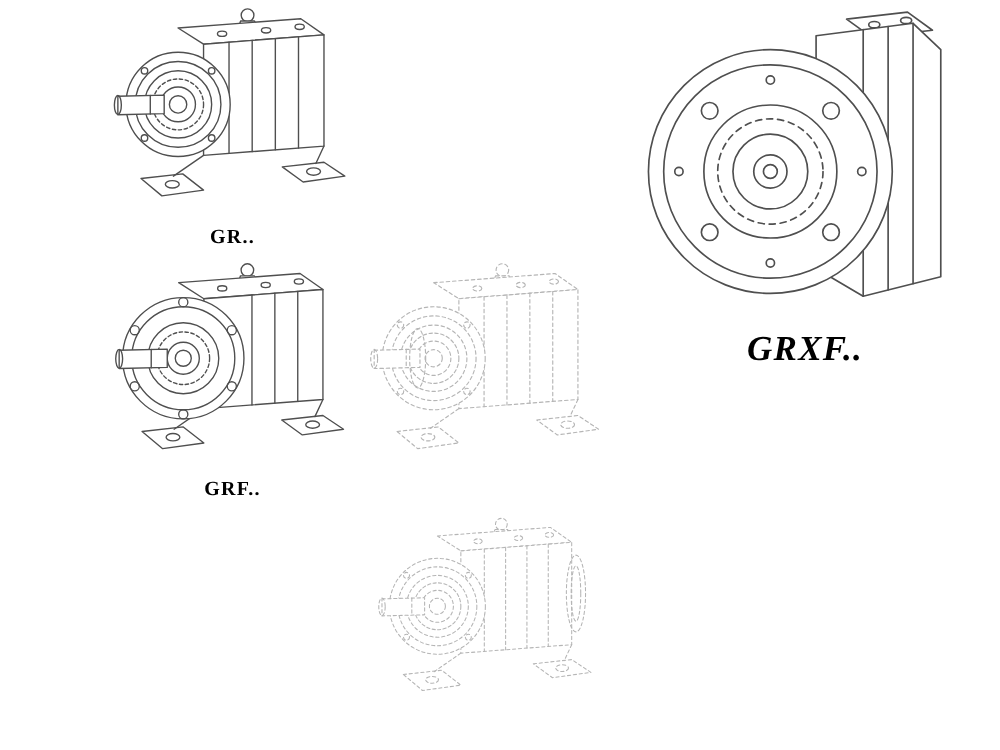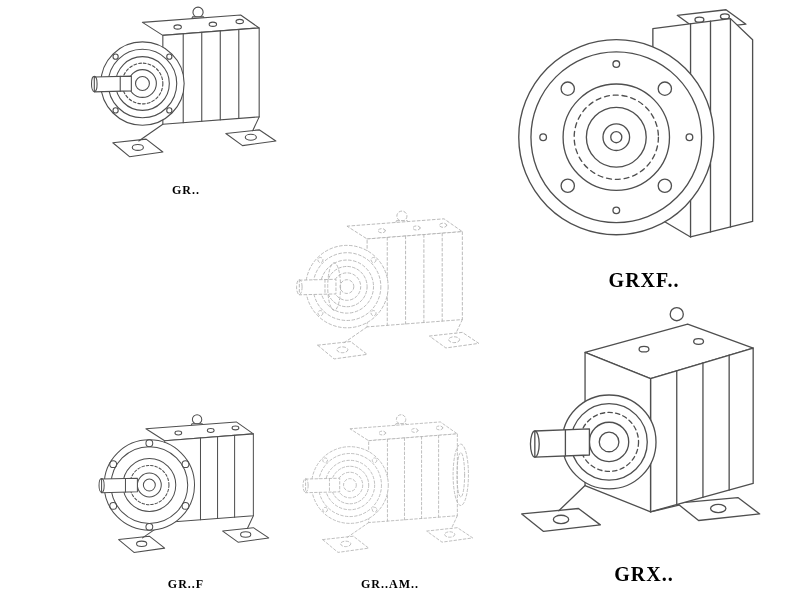--- a/index.html
+++ b/index.html
@@ -36,26 +36,26 @@
   }
   .dashed {
     stroke: var(--ghost-line-color, #b5b5b5);
     stroke-dasharray: 3 2.5;
     stroke-width: 1;
   }
   .label {
     flex: 0 0 26px;
     height: 26px; line-height: 24px;
     font-weight: bold;
-    font-size: 12px;
+    font-size: 16px;
     letter-spacing: 1px;
     color: var(--label-color, #000);
     text-align: center;
   }
-  .cell-lg .label { font-size: 20px; }
+  .cell-lg .label { font-size: 28px; font-style: italic; }
   .defs-holder { position: absolute; width: 0; height: 0; overflow: hidden; }
 </style>
 </head>
 <body>
 
 <svg class="defs-holder" aria-hidden="true">
   <defs>
     <symbol id="gbFoot" viewBox="0 0 210 190">
       <circle cx="118" cy="11" r="5.5"></circle>
       <polygon points="112,16 124,16 126,22 110,22" fill="#fff"></polygon>
@@ -190,56 +190,47 @@
 
   <div class="cell cell-lg" style="left:500px;top:2px;width:288px;height:292px">
     <div class="drawing">
       <svg class="gb" viewBox="0 0 240 240">
           <use href="#gbFrontFlange" width="240" height="240"></use>
         </svg>
     </div>
     <div class="label">GRXF..</div>
   </div>
 
+  <div class="cell" style="left:88px;top:206px;width:196px;height:200px">
+    <div class="drawing">
+      <svg class="gb" viewBox="0 0 210 190">
+          <use href="#gbFlange" width="210" height="190"></use>
+        </svg>
+    </div>
+    <div class="label">GRF..</div>
+  </div>
 
   <div class="cell" style="left:292px;top:206px;width:196px;height:200px">
     <div class="drawing">
       <svg class="gb" viewBox="0 0 210 190">
         <g class="dashed">
           <use href="#gbFoot" width="210" height="190"></use>
           <ellipse cx="44" cy="88" rx="7" ry="26"></ellipse>
         </g>
       </svg>
     </div>
   </div>
 
-  <div class="cell cell-lg" style="left:500px;top:300px;width:288px;height:288px">
-    <div class="drawing">
-      <svg class="gb" viewBox="0 0 240 240">
-          <use href="#gbLarge" width="240" height="240"></use>
-        </svg>
-    </div>
-    <div class="label">GRX..</div>
-  </div>
-
-  <div class="cell" style="left:88px;top:410px;width:196px;height:188px">
-    <div class="drawing">
-      <svg class="gb" viewBox="0 0 210 190">
-          <use href="#gbFlange" width="210" height="190"></use>
-        </svg>
-    </div>
-    <div class="label">GR..F</div>
-  </div>
+
 
   <div class="cell" style="left:292px;top:410px;width:196px;height:188px">
     <div class="drawing">
       <svg class="gb" viewBox="0 0 210 190">
         <g class="dashed">
           <use href="#gbFoot" width="210" height="190"></use>
           <ellipse cx="188" cy="76" rx="9" ry="36"></ellipse>
           <ellipse cx="188" cy="76" rx="4.5" ry="26"></ellipse>
         </g>
       </svg>
     </div>
-    <div class="label">GR..AM..</div>
   </div>
 
 </div>
 
 </body></html>

